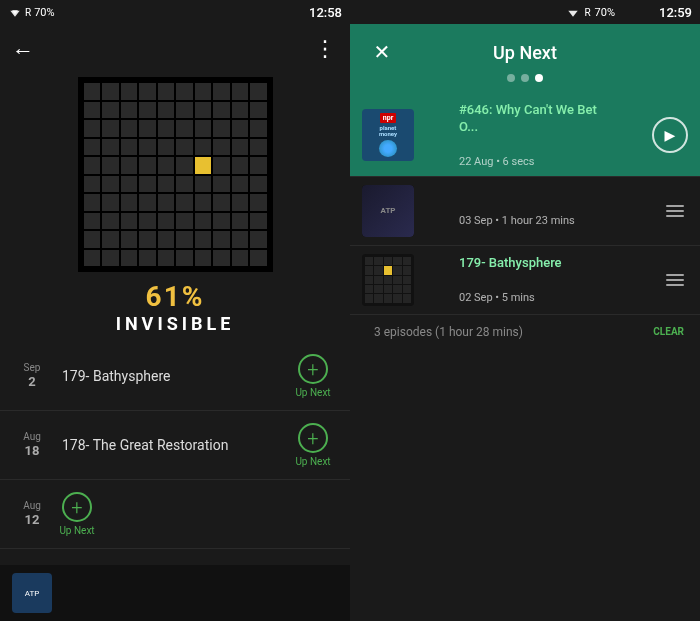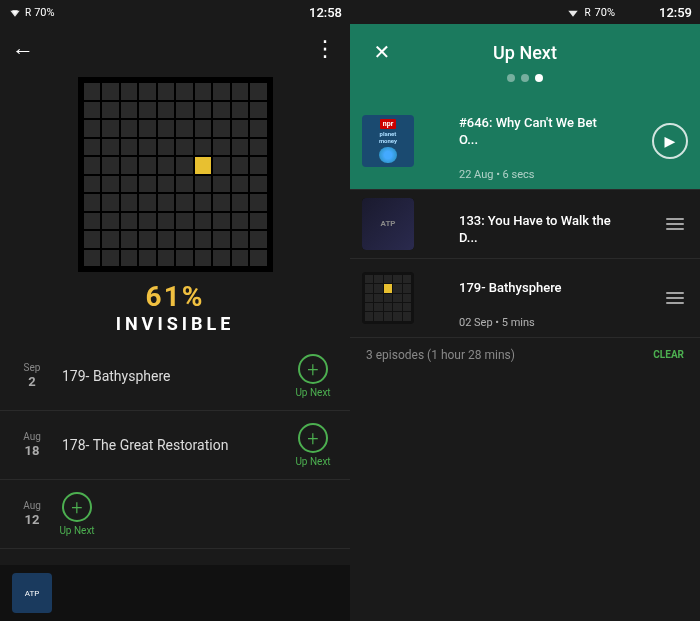--- a/index.html
+++ b/index.html
@@ -243,25 +243,24 @@
       align-items: center;
       justify-content: center;
     }
 
     .queue-info {
       flex: 1;
       padding: 0 10px;
     }
 
     .queue-ep-title {
-      color: #ffffff;
+      color: #86efac;
       font-size: 13px;
       font-weight: 500;
       line-height: 1.3;
-      margin-top: 13px;
     }
 
     .queue-ep-meta {
       color: rgba(255,255,255,0.65);
       font-size: 11px;
       margin-top: 19px;
     }
 
     .play-btn-circle {
       width: 36px;
@@ -280,20 +279,21 @@
       display: flex;
       align-items: center;
       justify-content: space-between;
       padding: 10px 16px;
       background: #1a1a1a;
     }
 
     .queue-summary {
       color: #888;
       font-size: 12px;
+      margin-left: 8px;
     }
 
     .clear-btn {
       color: #4caf50;
       font-size: 10px;
       font-weight: bold;
       cursor: pointer;
     }
 
     
@@ -671,21 +671,21 @@
     <div class="play-btn-circle">▶</div>
   </div>
 
   <div class="queue-item">
     <div class="atp-thumb queue-thumb">
       <div style="width:100%;height:100%;background:linear-gradient(135deg,#1a1a2e,#2a2a4e);display:flex;align-items:center;justify-content:center;border-radius:4px;">
         <span style="color:#888;font-size:8px;font-weight:bold;">ATP</span>
       </div>
     </div>
     <div class="queue-info">
-      <div class="queue-ep-title">133: You Have to Walk the D...</div>
+      <div class="queue-ep-meta">03 Sep • 1 hour 23 mins</div>
     </div>
     <div class="hamburger-icon">
       <div class="hamburger-line"></div>
       <div class="hamburger-line"></div>
       <div class="hamburger-line"></div>
     </div>
   </div>
 
   <div class="queue-item">
     <div class="invisible-thumb queue-thumb">

